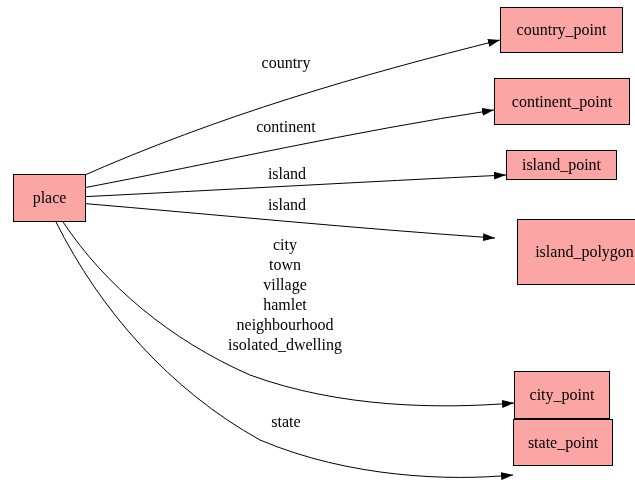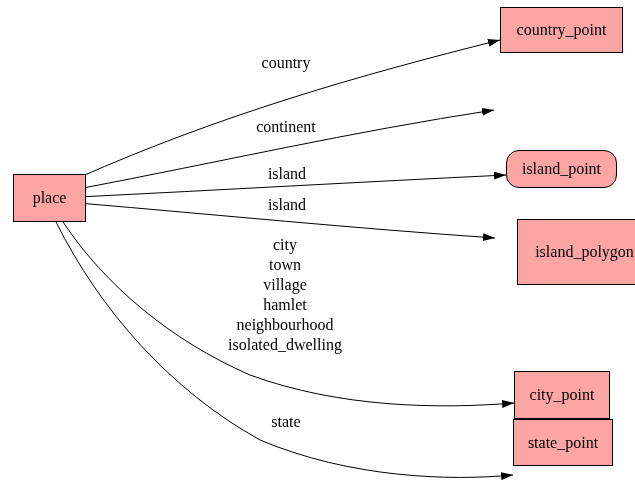--- a/index.html
+++ b/index.html
@@ -35,21 +35,21 @@
     border: 1px solid #000000;
     background: #fca5a5;
     display: flex;
     align-items: center;
     justify-content: center;
     white-space: nowrap;
   }
   .n-place          { left: 13px;   top: 174px; width: 73px;  height: 48px; }
   .n-country-point  { left: 500px; top: 7px;   width: 123px; height: 46px; }
   .n-continent-point{ left: 494px; top: 78px;  width: 136px; height: 47px; }
-  .n-island-point   { left: 506px; top: 150px; width: 111px; height: 38px; border-radius: 13px; }
+  .n-island-point   { left: 506px; top: 150px; width: 111px; height: 30px; }
   .n-island-polygon { left: 495px; top: 219px; width: 135px; height: 66px; margin-left: 22px; }
   .n-city-point     { left: 514px; top: 371px; width: 96px;  height: 48px; }
   .n-state-point    { left: 513px; top: 419px; width: 100px; height: 47px; }
   .elabel {
     position: absolute;
     transform: translate(-50%, -50%);
     white-space: nowrap;
   }
   .l-country   { left: 286px; top: 63px;  }
   .l-continent { left: 286px; top: 127px; }
@@ -86,20 +86,23 @@
   </svg>
 
   <div class="node n-place">
     <span>place</span>
   </div>
 
   <div class="node n-country-point">
     <span>country_point</span>
   </div>
 
+  <div class="node n-continent-point">
+    <span>continent_point</span>
+  </div>
 
   <div class="node n-island-point">
     <span>island_point</span>
   </div>
 
   <div class="node n-island-polygon">
     <span>island_polygon</span>
   </div>
 
   <div class="node n-city-point">

